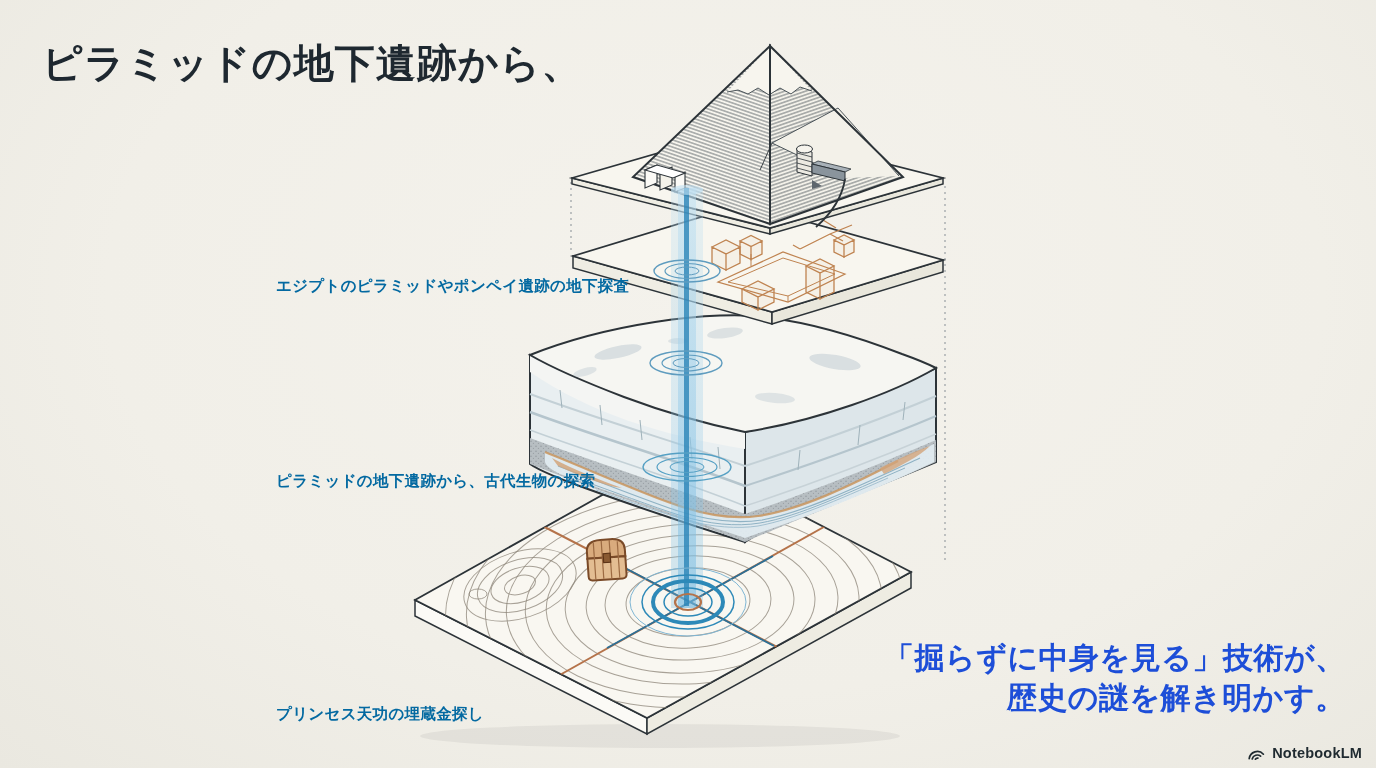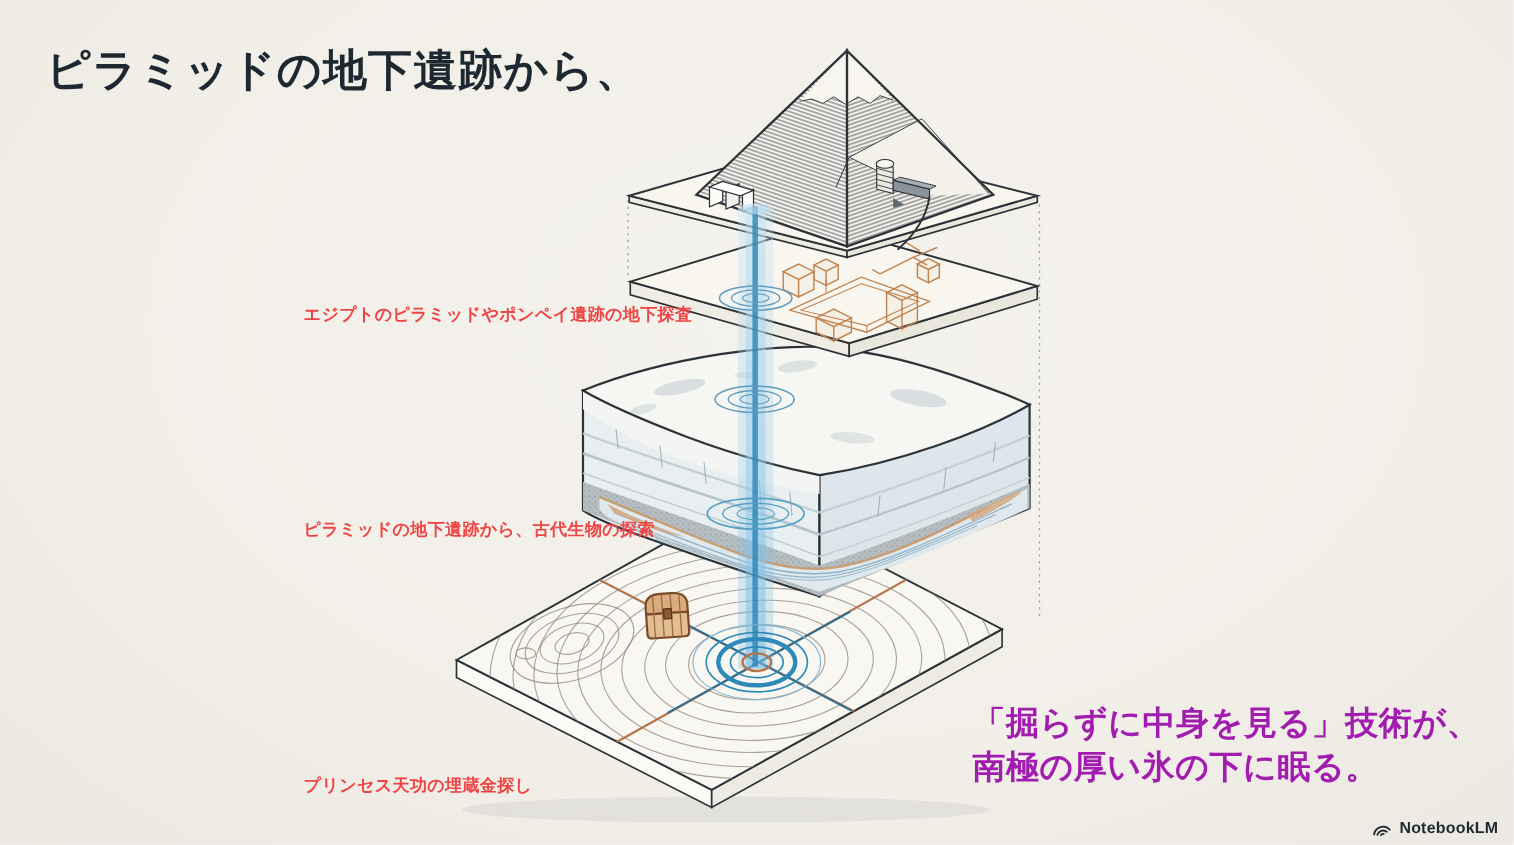--- a/index.html
+++ b/index.html
@@ -9,29 +9,29 @@
     font-family:"Liberation Sans","DejaVu Sans",sans-serif;
   }
   .abs{position:absolute;}
   .title{
     left:42px;top:38px;
     font-family:"Liberation Serif","DejaVu Serif",serif;
     font-weight:700;font-size:40px;line-height:1.32;
     color:#1e2830;letter-spacing:1px;white-space:nowrap;
   }
   .layer-label{
-    font-weight:700;font-size:15.5px;color:#ef4444;letter-spacing:.3px;white-space:nowrap;
+    font-weight:700;font-size:15.5px;color:#0369a1;letter-spacing:.3px;white-space:nowrap;
   }
   #label-1{left:276px;top:276px;}
   #label-2{left:276px;top:471px;}
   #label-3{left:276px;top:704px;}
   .tagline{
     left:884px;top:638px;
-    font-weight:700;font-size:30px;line-height:1.32;color:#a21caf;
-    letter-spacing:.5px;white-space:nowrap;
+    font-weight:700;font-size:30px;line-height:1.32;color:#1d4ed8;
+    letter-spacing:.5px;white-space:nowrap;text-align:right;
   }
   .footer{
     right:14px;bottom:7px;display:flex;align-items:center;gap:6px;
     color:#1f2a30;font-weight:700;font-size:14.5px;letter-spacing:.2px;justify-content:space-between;
   }
   svg.scene{left:0;top:0;}
 </style>
 </head>
 <body>
 
@@ -247,21 +247,21 @@
 <div class="abs title">
   <div>ピラミッドの地下遺跡から、</div>
 </div>
 
 <div id="label-1" class="abs layer-label">エジプトのピラミッドやポンペイ遺跡の地下探査</div>
 <div id="label-2" class="abs layer-label">ピラミッドの地下遺跡から、古代生物の探索</div>
 <div id="label-3" class="abs layer-label">プリンセス天功の埋蔵金探し</div>
 
 <div class="abs tagline">
   <div>「掘らずに中身を見る」技術が、</div>
-  <div>南極の厚い氷の下に眠る。</div>
+  <div>歴史の謎を解き明かす。</div>
 </div>
 
 <div class="abs footer">
   <svg width="19" height="15" viewBox="0 0 19 15" fill="none">
     <path d="M2.2,12.6 A8.2,8.2 0 0 1 16.4,8.2" stroke="#1f2a30" stroke-width="1.7" stroke-linecap="round"></path>
     <path d="M5.2,12.9 A5.3,5.3 0 0 1 13.6,10.2" stroke="#1f2a30" stroke-width="1.7" stroke-linecap="round"></path>
     <path d="M8.4,13.2 A2.4,2.4 0 0 1 10.9,12.1" stroke="#1f2a30" stroke-width="1.7" stroke-linecap="round"></path>
   </svg>
   <span>NotebookLM</span>
 </div>

